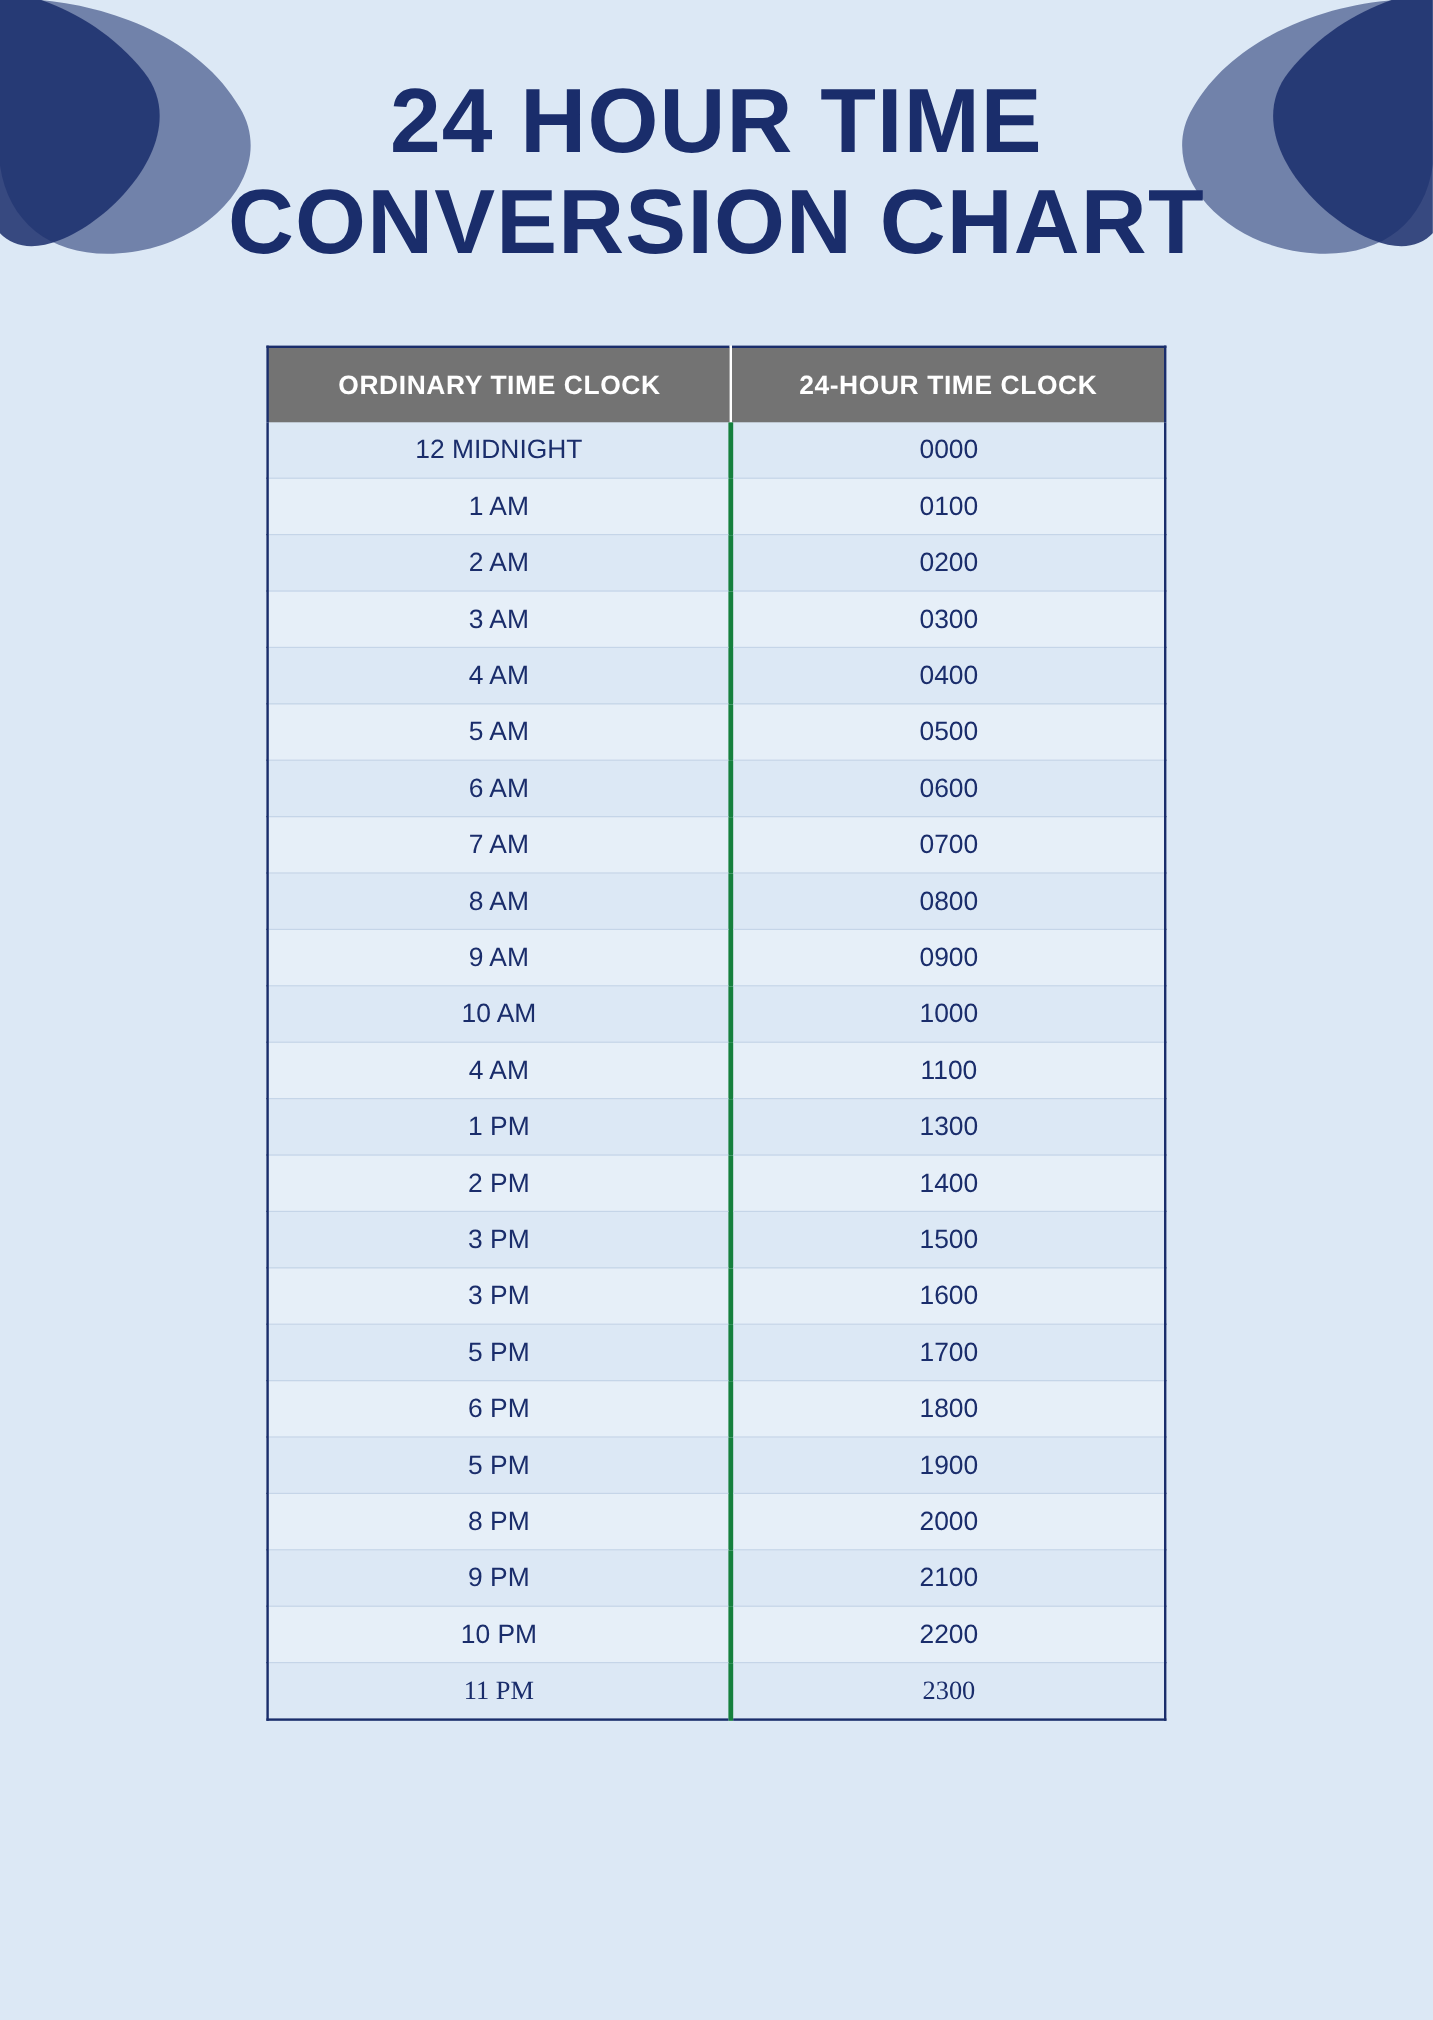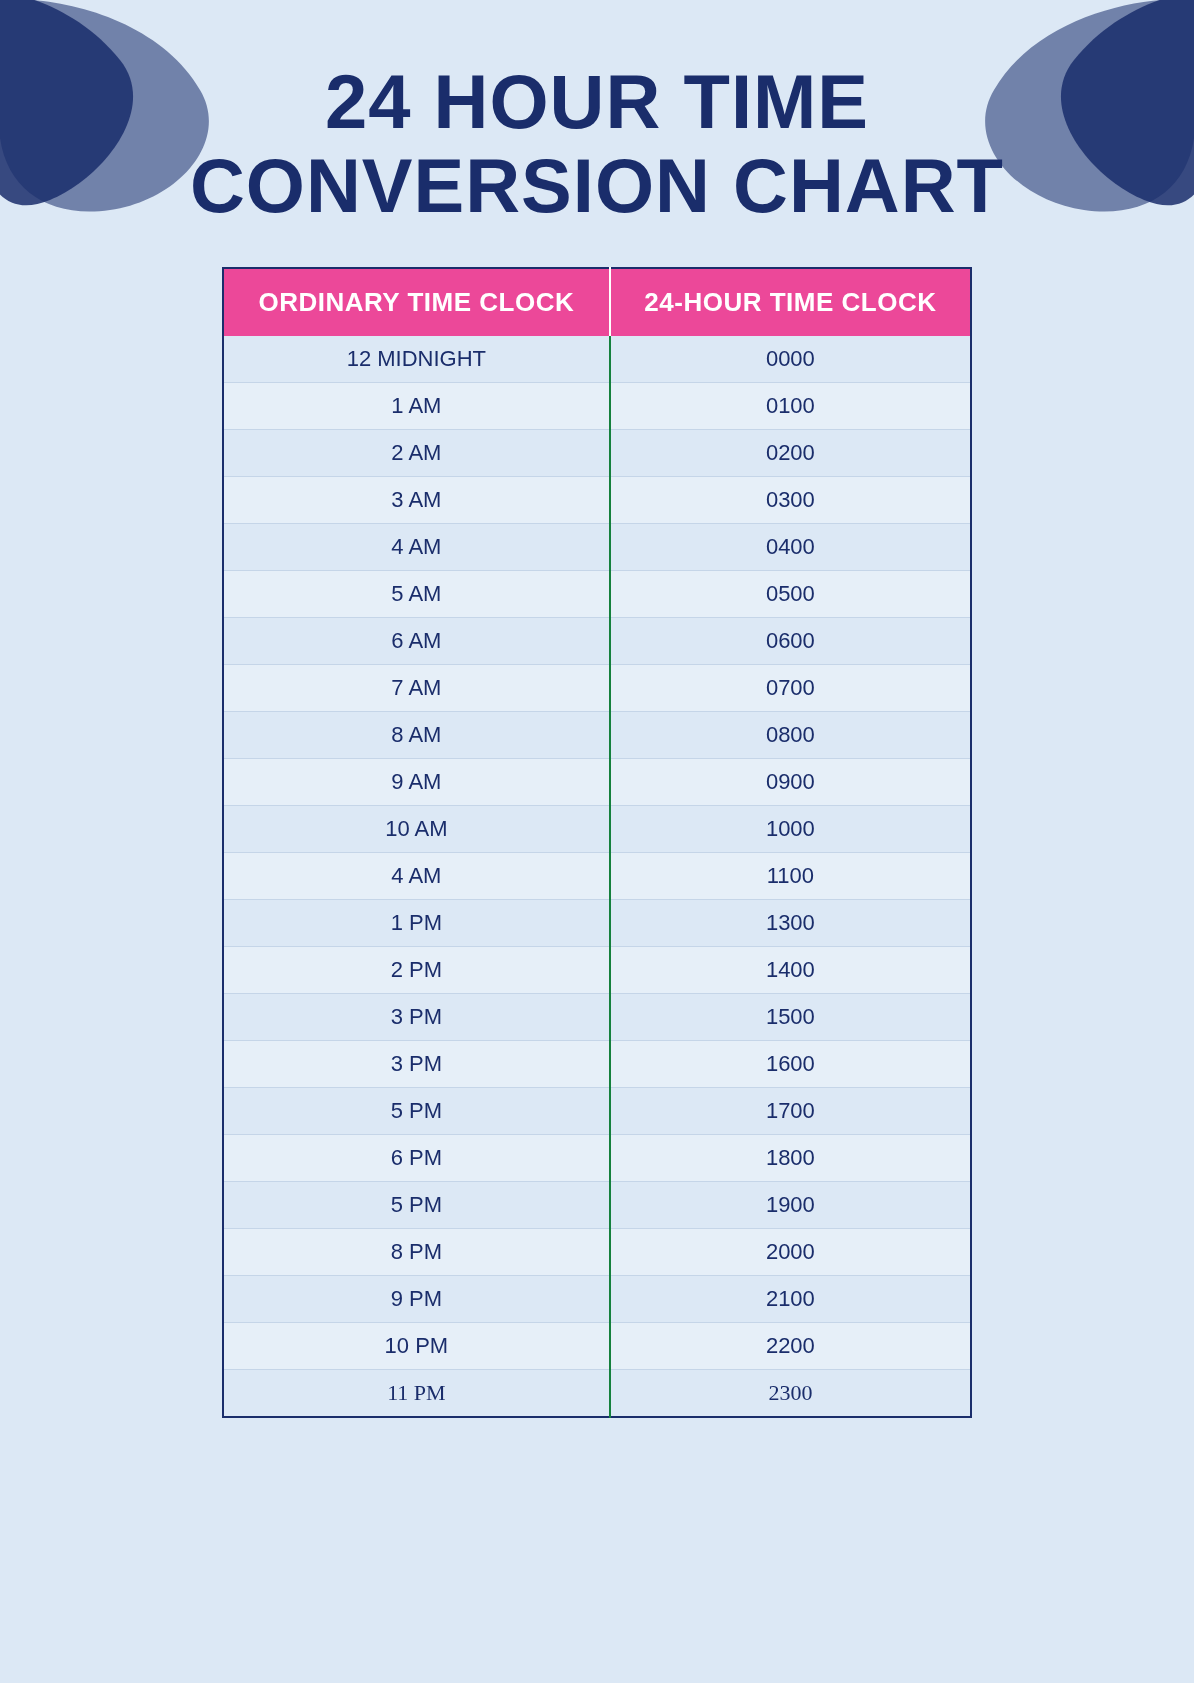--- a/index.html
+++ b/index.html
@@ -22,21 +22,21 @@
       top: 0;
       left: 0;
       width: 100%;
       height: 220px;
       pointer-events: none;
     }
 
     .page-title {
       text-align: center;
       padding-top: 60px;
-      padding-bottom: 40px;
+      padding-bottom: 61px;
       position: relative;
       z-index: 1;
     }
 
     .page-title h1 {
       font-size: 76px;
       font-weight: 900;
       color: #1a2d6b;
       line-height: 1.1;
       text-transform: uppercase;
@@ -50,44 +50,44 @@
       z-index: 1;
     }
 
     table {
       width: 100%;
       border-collapse: collapse;
       border: 2px solid #1a2d6b;
     }
 
     thead tr th {
-      background-color: #ec4899;
+      background-color: #737373;
       color: #ffffff;
-      font-size: 26px;
+      font-size: 22px;
       font-weight: 800;
       text-transform: uppercase;
       padding: 18px 20px;
       text-align: center;
       letter-spacing: 0.5px;
     }
 
     thead tr th:first-child {
       border-right: 2px solid #ffffff;
     }
 
     tbody tr td {
       padding: 10px 20px;
       text-align: center;
       font-size: 22px;
       color: #1a2d6b;
       border-bottom: 1px solid #c5d5e8;
     }
 
     tbody tr td:first-child {
-      border-right: 2px solid #15803d;
+      border-right: 4px solid #15803d;
     }
 
     tbody tr:last-child td {
       border-bottom: none;
       font-family: Liberation Serif, serif;
     }
 
     tbody tr:nth-child(even) {
       background-color: rgba(255,255,255,0.3);
     }

